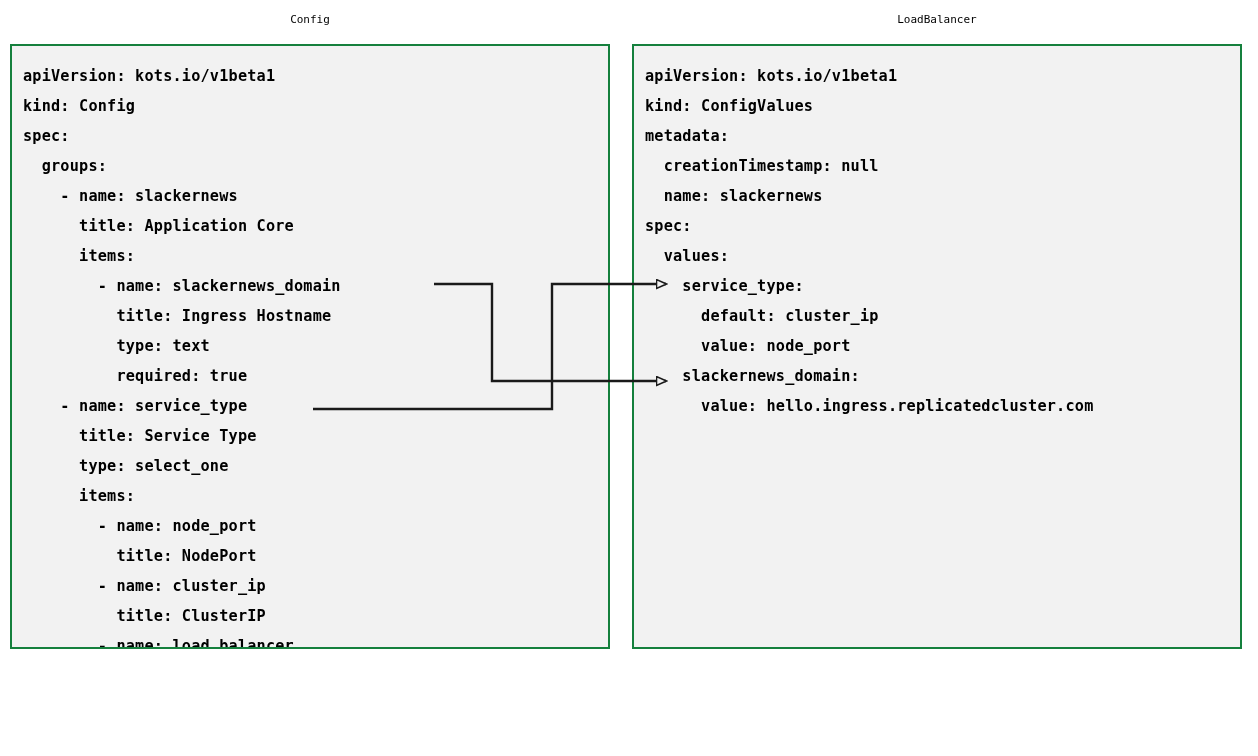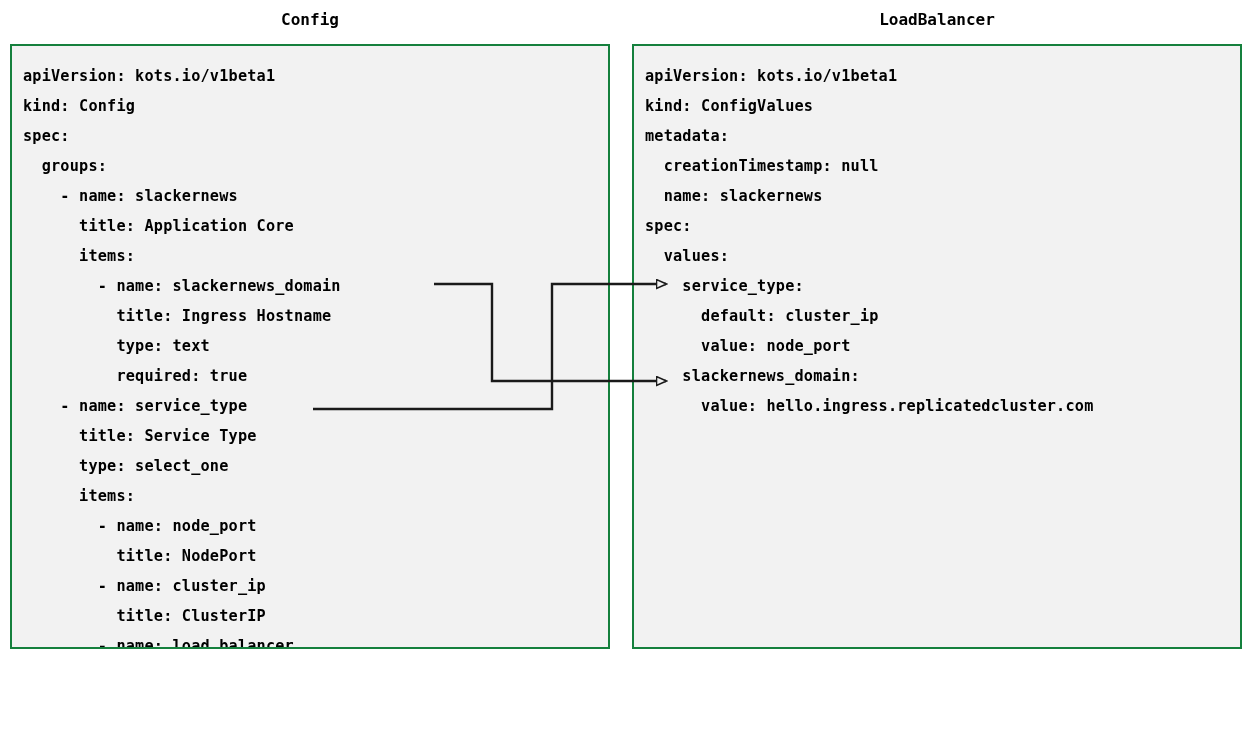--- a/index.html
+++ b/index.html
@@ -17,22 +17,22 @@
   #stage {
     position: absolute;
     left: 0;
     top: 0;
     width: 1258px;
     height: 756px;
   }
   .panel-title {
     position: absolute;
     font-family: "DejaVu Sans Mono", "Liberation Mono", monospace;
-    font-weight: bold;
-    font-size: 16px;
+    font-weight: normal;
+    font-size: 11px;
     color: #000000;
     text-align: center;
     white-space: pre;
     letter-spacing: 0px;
     top: 9px;
     line-height: 22px;
   }
   #title-config  { left: 10px;  width: 600px; }
   #title-values  { left: 632px; width: 610px; }
 

